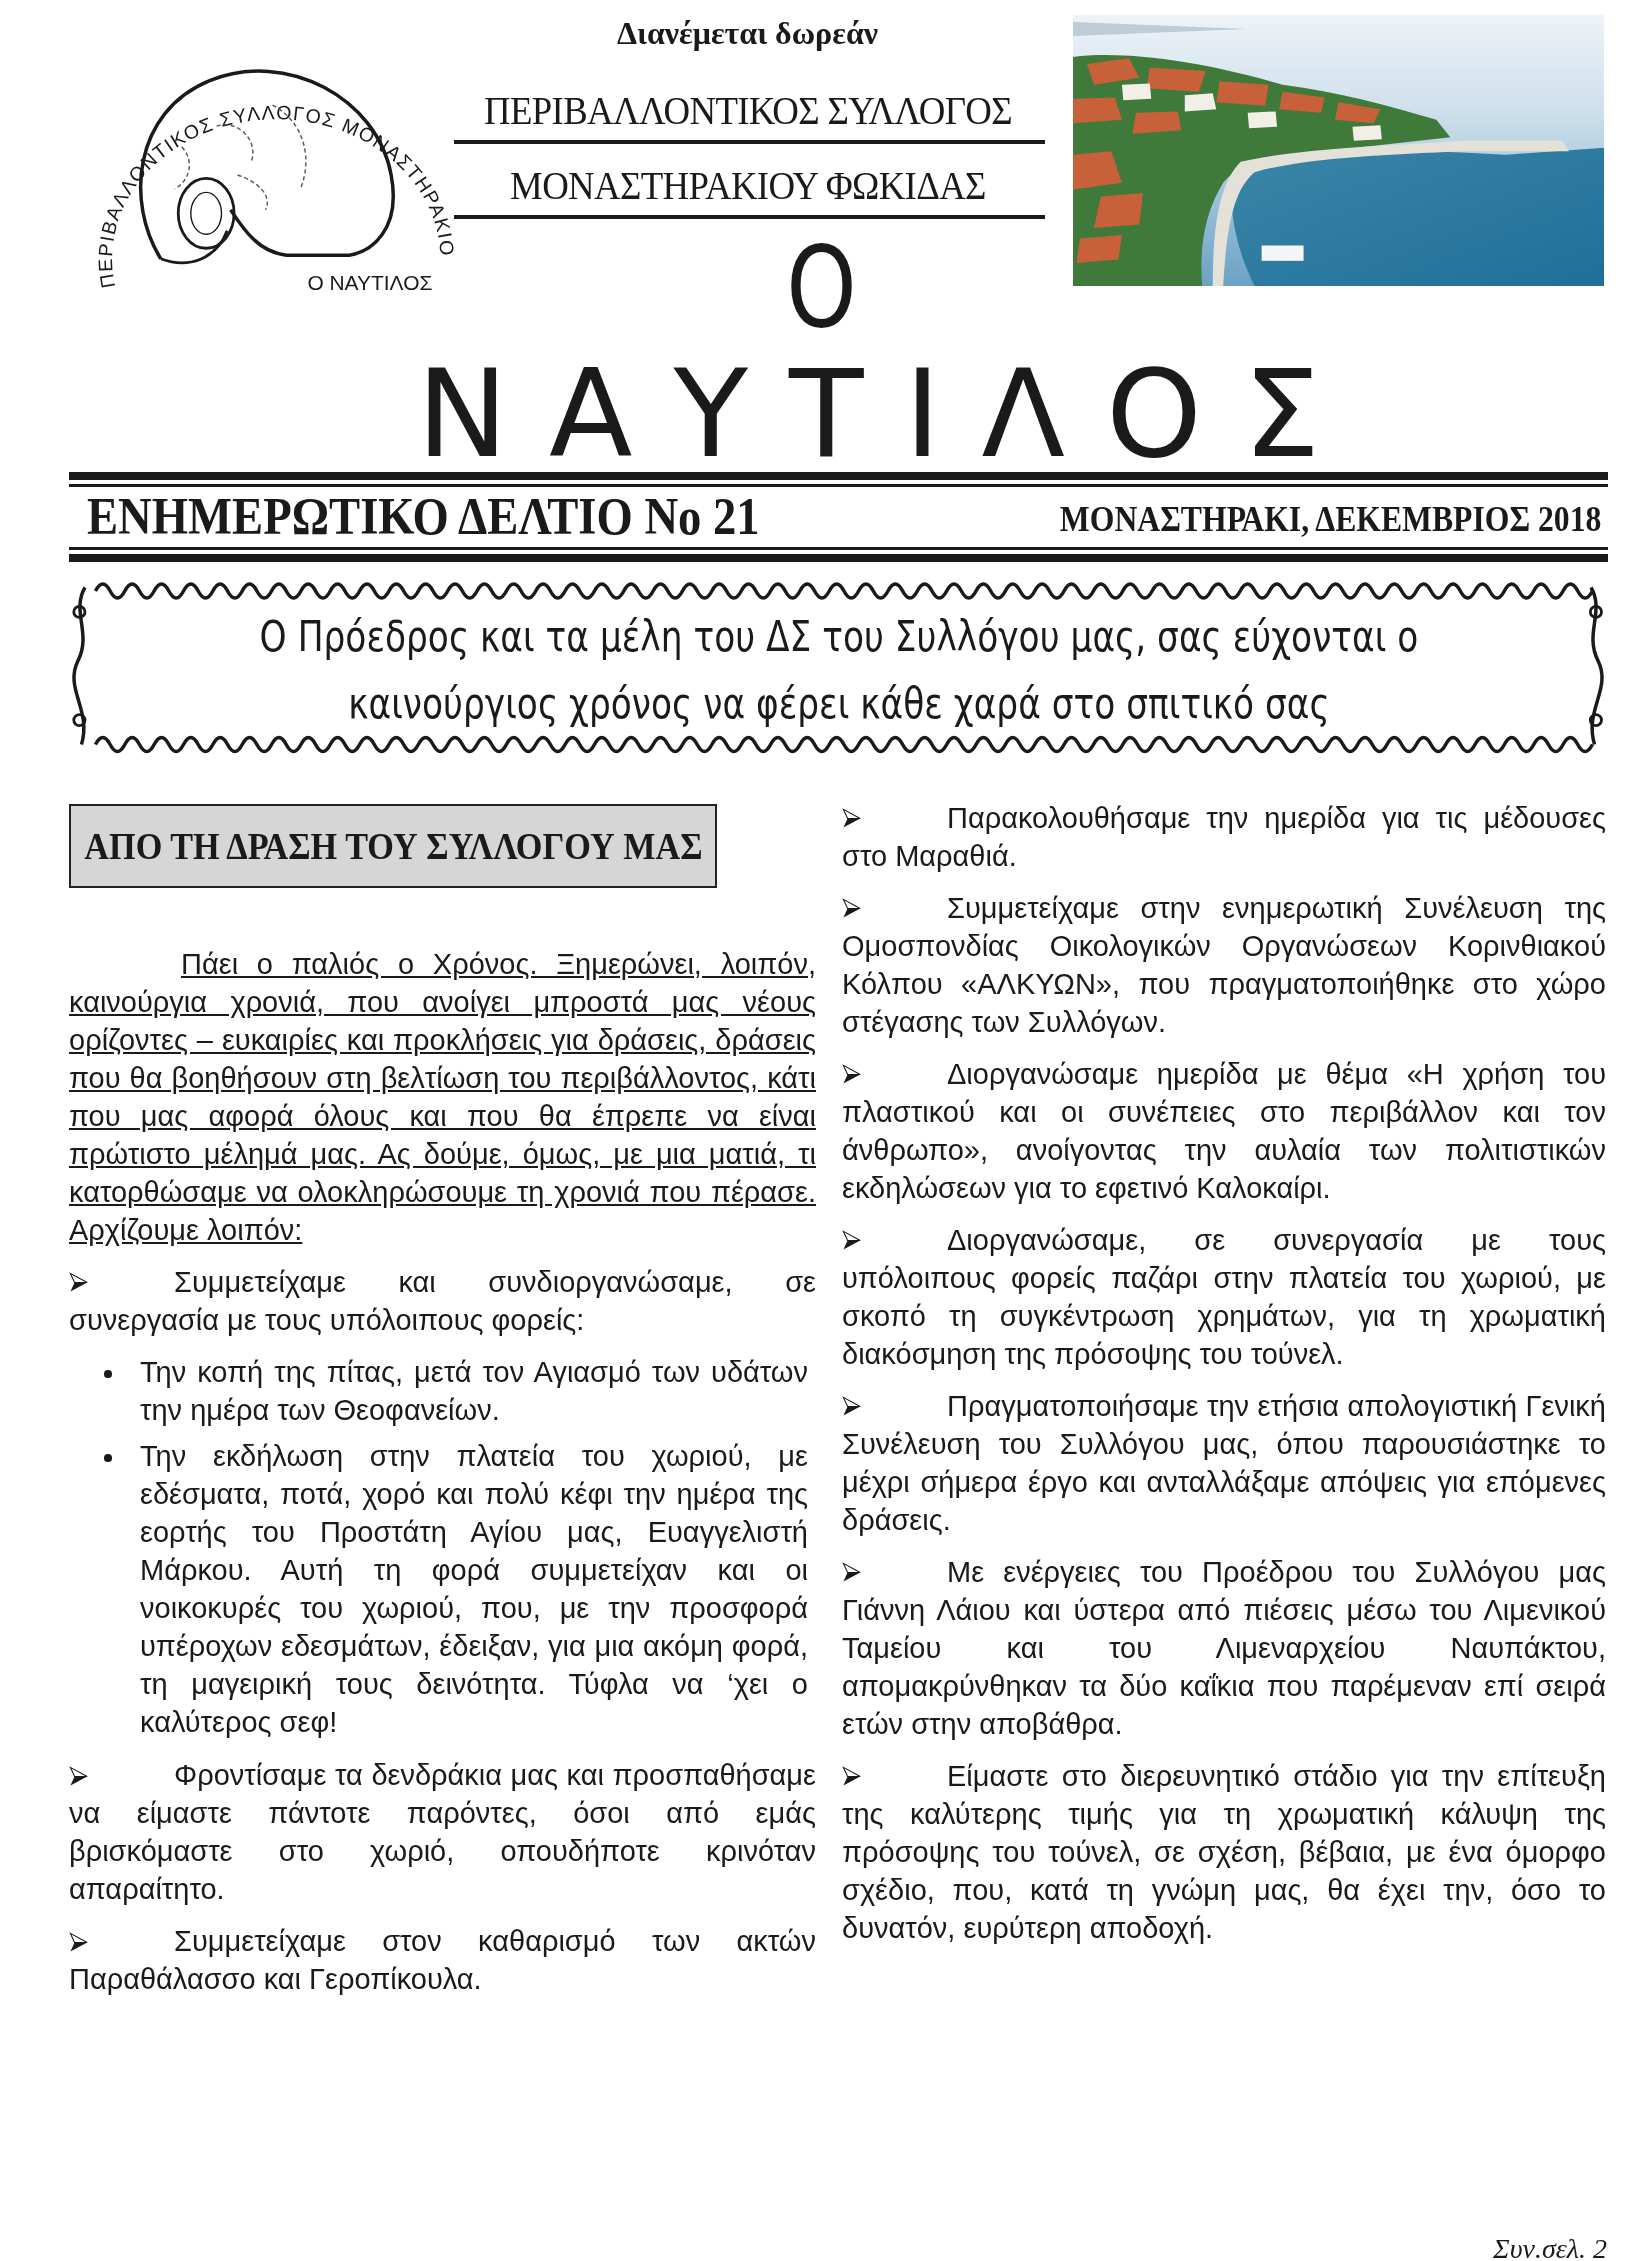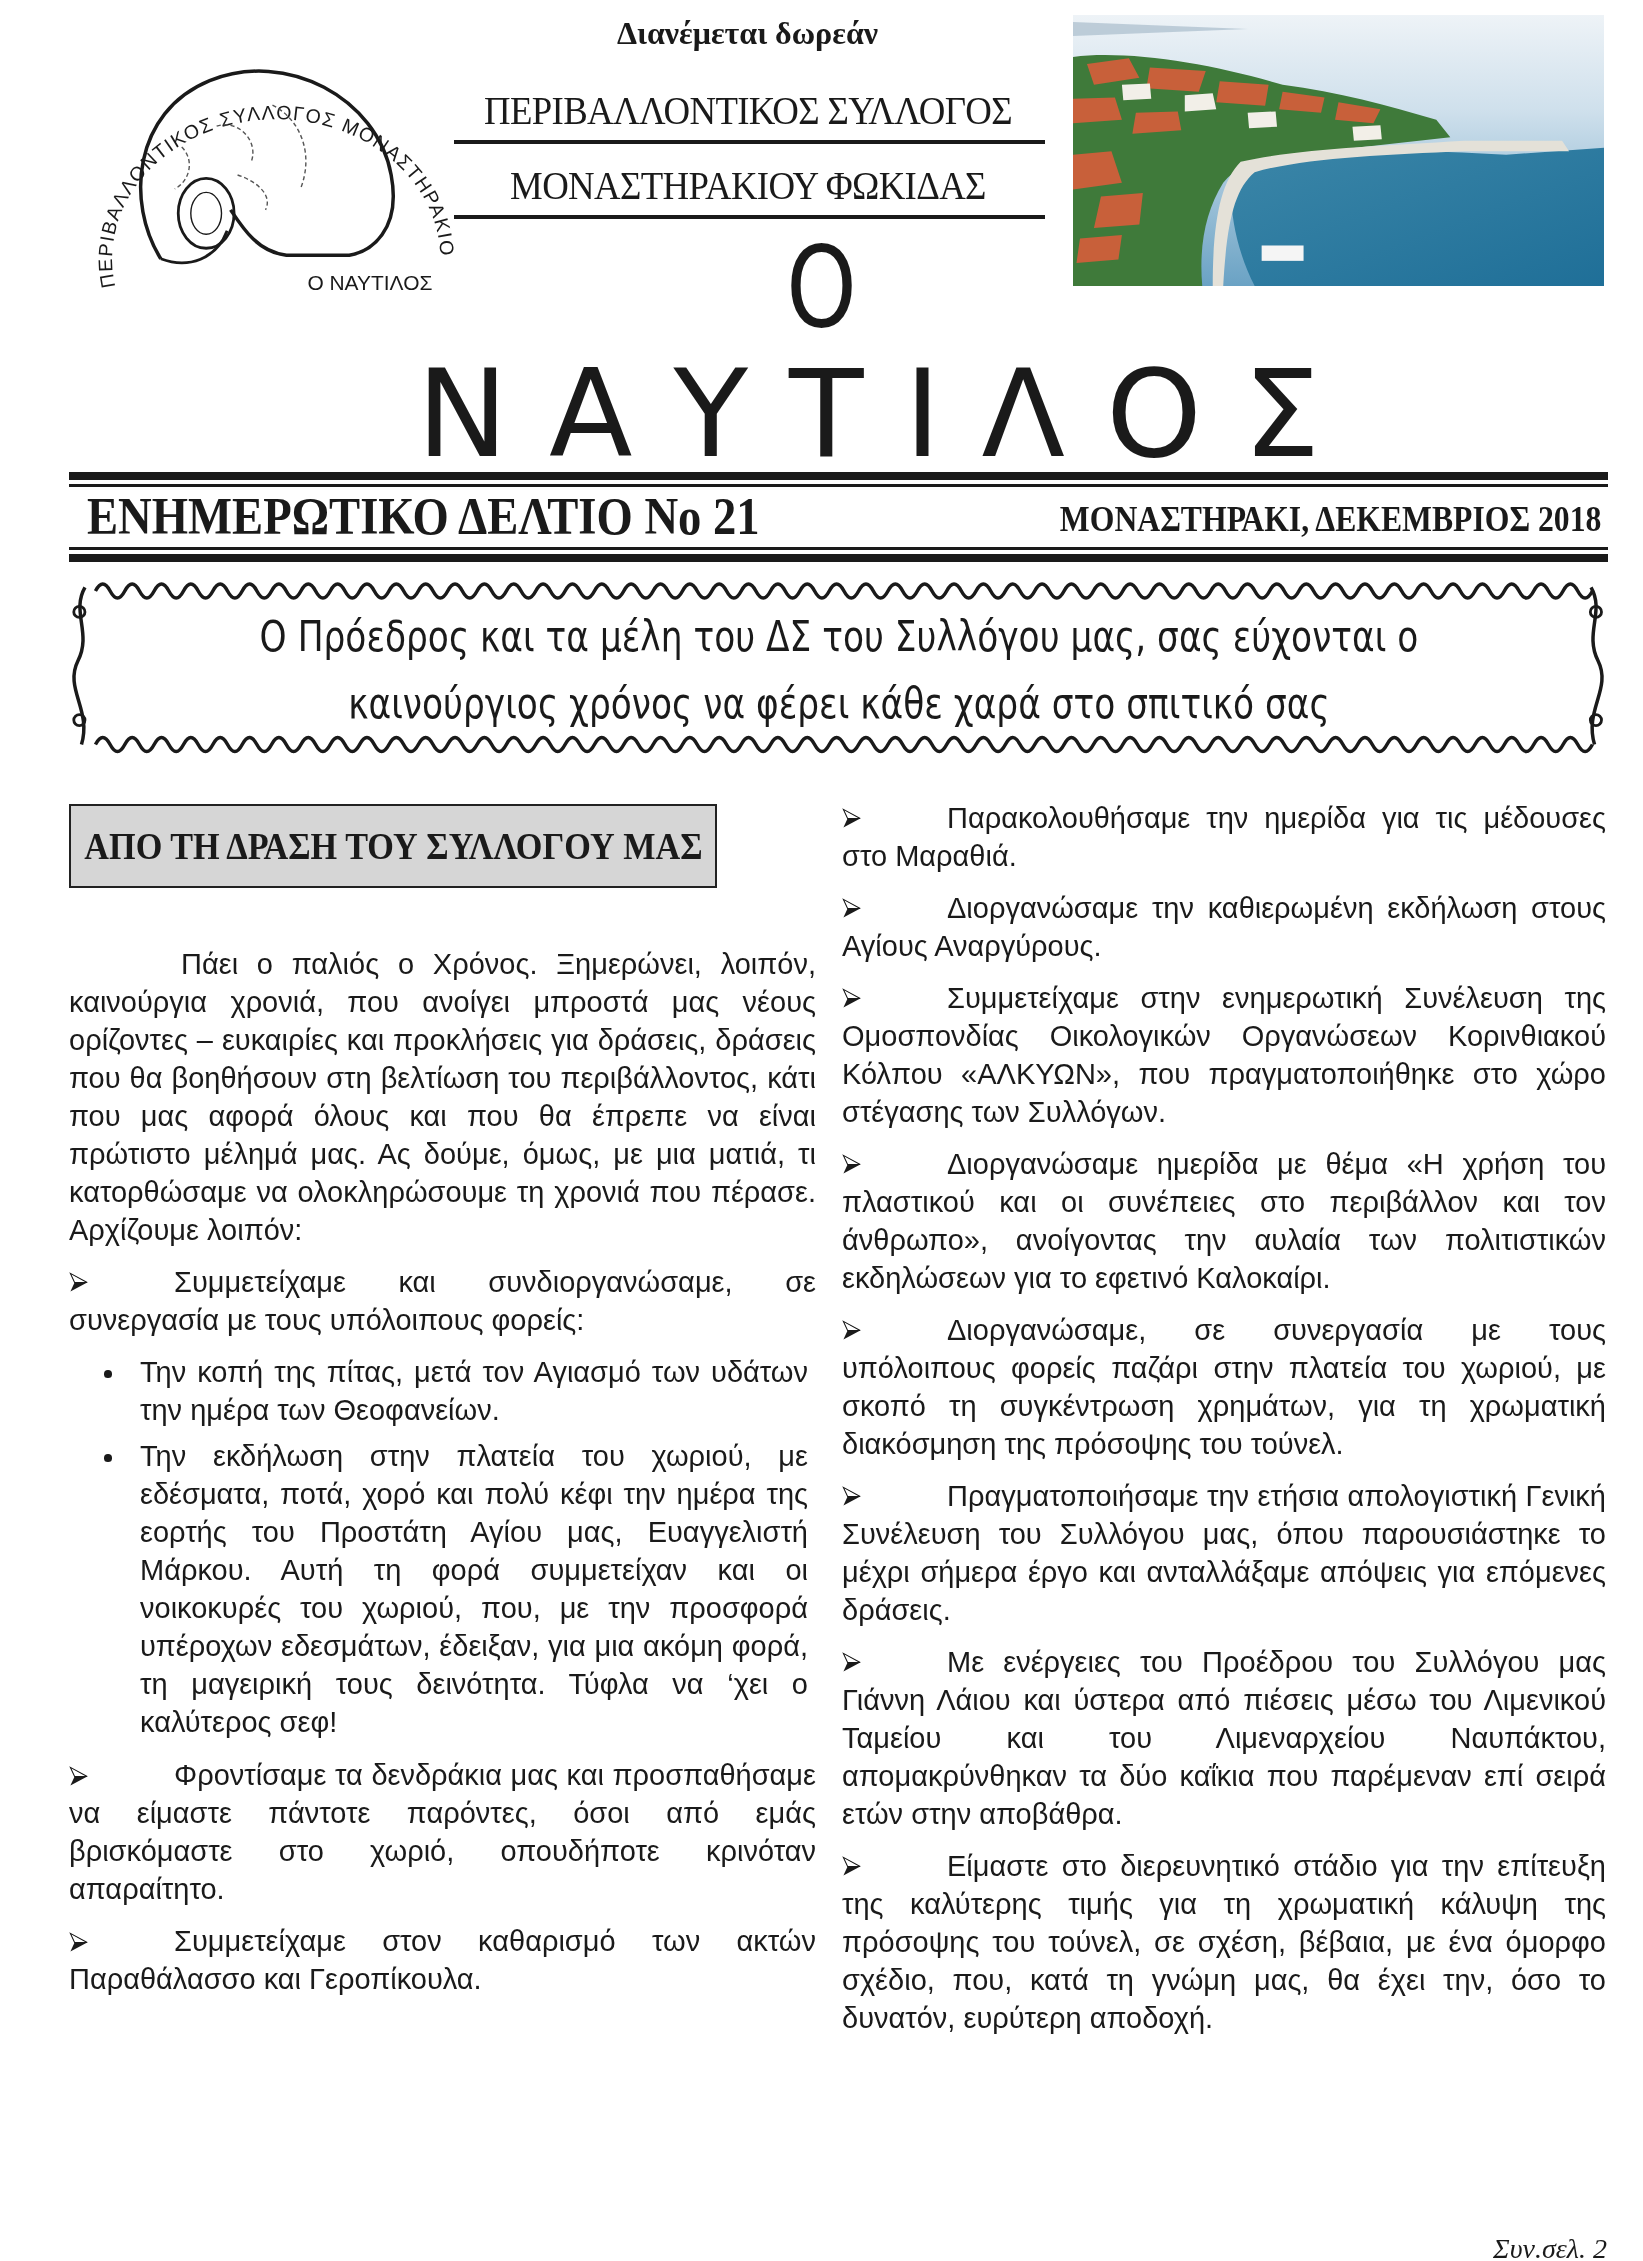--- a/index.html
+++ b/index.html
@@ -22,21 +22,21 @@
   .wave-box { position:absolute; left:64px; top:570px; width:1548px; height:192px; }
   .greeting { position:absolute; left:91px; width:1496px; top:603px; text-align:center; font-family:"DejaVu Sans", sans-serif; font-size:43px; line-height:67px; transform:scaleX(0.8); transform-origin:center; }
 
   .section-box { position:absolute; left:69px; top:804px; width:648px; height:84px; background:#d6d6d6; border:2.8px solid #222; box-sizing:border-box; display:flex; align-items:center; justify-content:center; }
   .section-box span { font-family:"Liberation Serif", serif; font-weight:bold; font-size:38px; white-space:nowrap; transform:scaleX(0.9); }
 
   .col { position:absolute; font-size:29px; line-height:38px; text-align:justify; font-family:"Liberation Sans", sans-serif; }
   .col-left { left:69px; top:945px; width:747px; }
   .col-right { left:842px; top:799px; width:764px; }
   .col p { margin:0 0 14px 0; }
-  .intro { text-indent:112px; }
+  .intro { text-indent:112px;text-decoration:underline; }
   .arrow-item { margin-bottom:14px; }
   .arrow { display:inline-block; width:105px; text-indent:0; }
   .arrow svg { vertical-align:-1.4px; }
   .subs { list-style:none; margin:0 0 15.4px 0; padding:0 0 0 63px; }
   .subs li { position:relative; margin:8px; }
   .subs li::before { content:""; position:absolute; left:-36px; top:17px; width:7.7px; height:7.7px; border-radius:50%; background:#1a1a1a; }
   .cont { position:absolute; right:36px; top:2233px; font-family:"Liberation Serif", serif; font-style:italic; font-size:28px; }
 </style>
 </head>
 <body>
@@ -142,24 +142,20 @@
 
 <div class="col col-right">
   <div id="right-items">
       <p class="arrow-item"><span class="arrow"><svg width="19.6" height="21" viewBox="0 0 28 30">
             <path d="M2 2 L26 15 L2 28 L8 15 Z" fill="#1a1a1a"></path>
             <path d="M2 2 L26 15 L8 15 Z" fill="#fff" stroke="#1a1a1a" stroke-width="1.5"></path>
           </svg></span><span>Παρακολουθήσαμε την ημερίδα για τις μέδουσες στο Μαραθιά.</span></p>
       <p class="arrow-item"><span class="arrow"><svg width="19.6" height="21" viewBox="0 0 28 30">
             <path d="M2 2 L26 15 L2 28 L8 15 Z" fill="#1a1a1a"></path>
             <path d="M2 2 L26 15 L8 15 Z" fill="#fff" stroke="#1a1a1a" stroke-width="1.5"></path>
-          </svg></span><span>Διοργανώσαμε την καθιερωμένη εκδήλωση στους Αγίους Αναργύρους.</span></p>
-      <p class="arrow-item"><span class="arrow"><svg width="19.6" height="21" viewBox="0 0 28 30">
-            <path d="M2 2 L26 15 L2 28 L8 15 Z" fill="#1a1a1a"></path>
-            <path d="M2 2 L26 15 L8 15 Z" fill="#fff" stroke="#1a1a1a" stroke-width="1.5"></path>
           </svg></span><span>Συμμετείχαμε στην ενημερωτική Συνέλευση της Ομοσπονδίας Οικολογικών Οργανώσεων Κορινθιακού Κόλπου «ΑΛΚΥΩΝ», που πραγματοποιήθηκε στο χώρο στέγασης των Συλλόγων.</span></p>
       <p class="arrow-item"><span class="arrow"><svg width="19.6" height="21" viewBox="0 0 28 30">
             <path d="M2 2 L26 15 L2 28 L8 15 Z" fill="#1a1a1a"></path>
             <path d="M2 2 L26 15 L8 15 Z" fill="#fff" stroke="#1a1a1a" stroke-width="1.5"></path>
           </svg></span><span>Διοργανώσαμε ημερίδα με θέμα «Η χρήση του πλαστικού και οι συνέπειες στο περιβάλλον και τον άνθρωπο», ανοίγοντας την αυλαία των πολιτιστικών εκδηλώσεων για το εφετινό Καλοκαίρι.</span></p>
       <p class="arrow-item"><span class="arrow"><svg width="19.6" height="21" viewBox="0 0 28 30">
             <path d="M2 2 L26 15 L2 28 L8 15 Z" fill="#1a1a1a"></path>
             <path d="M2 2 L26 15 L8 15 Z" fill="#fff" stroke="#1a1a1a" stroke-width="1.5"></path>
           </svg></span><span>Διοργανώσαμε, σε συνεργασία με τους υπόλοιπους φορείς παζάρι στην πλατεία του χωριού, με σκοπό τη συγκέντρωση χρημάτων, για τη χρωματική διακόσμηση της πρόσοψης του τούνελ.</span></p>
       <p class="arrow-item"><span class="arrow"><svg width="19.6" height="21" viewBox="0 0 28 30">

